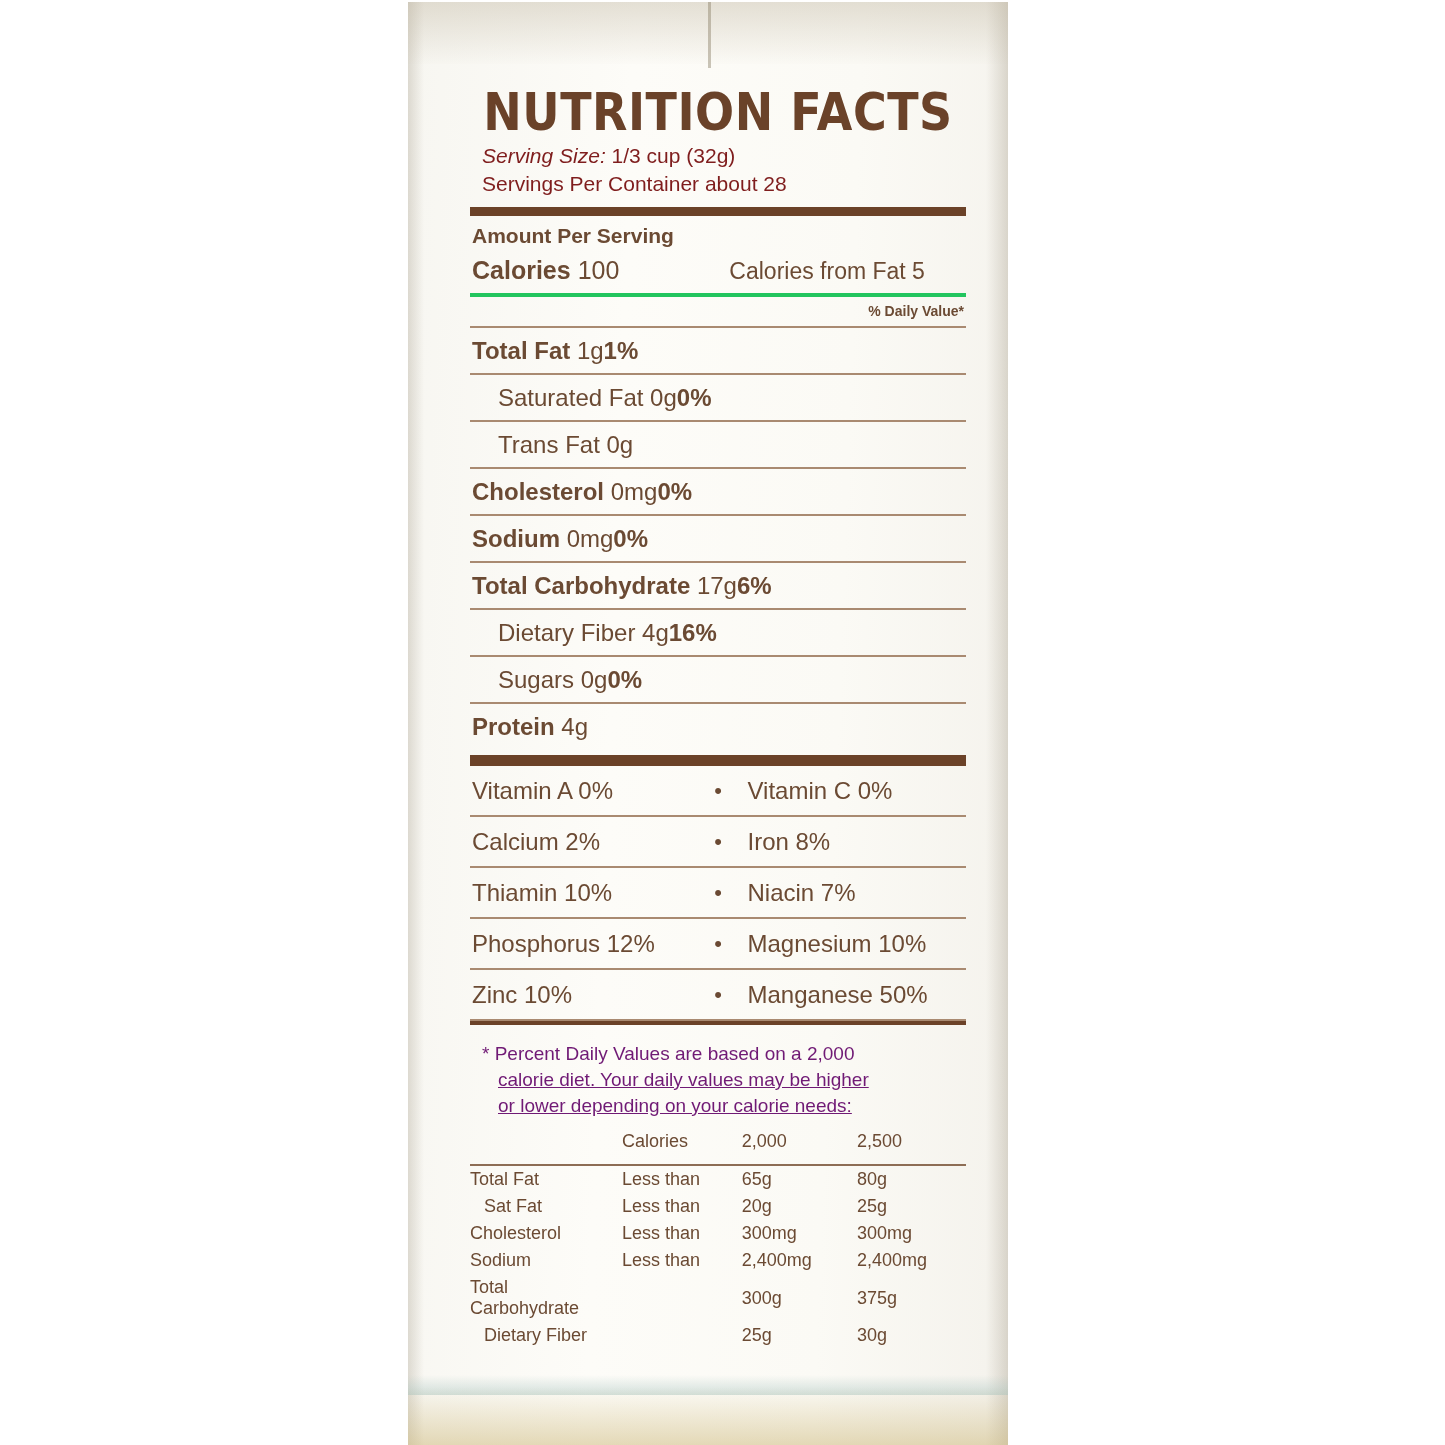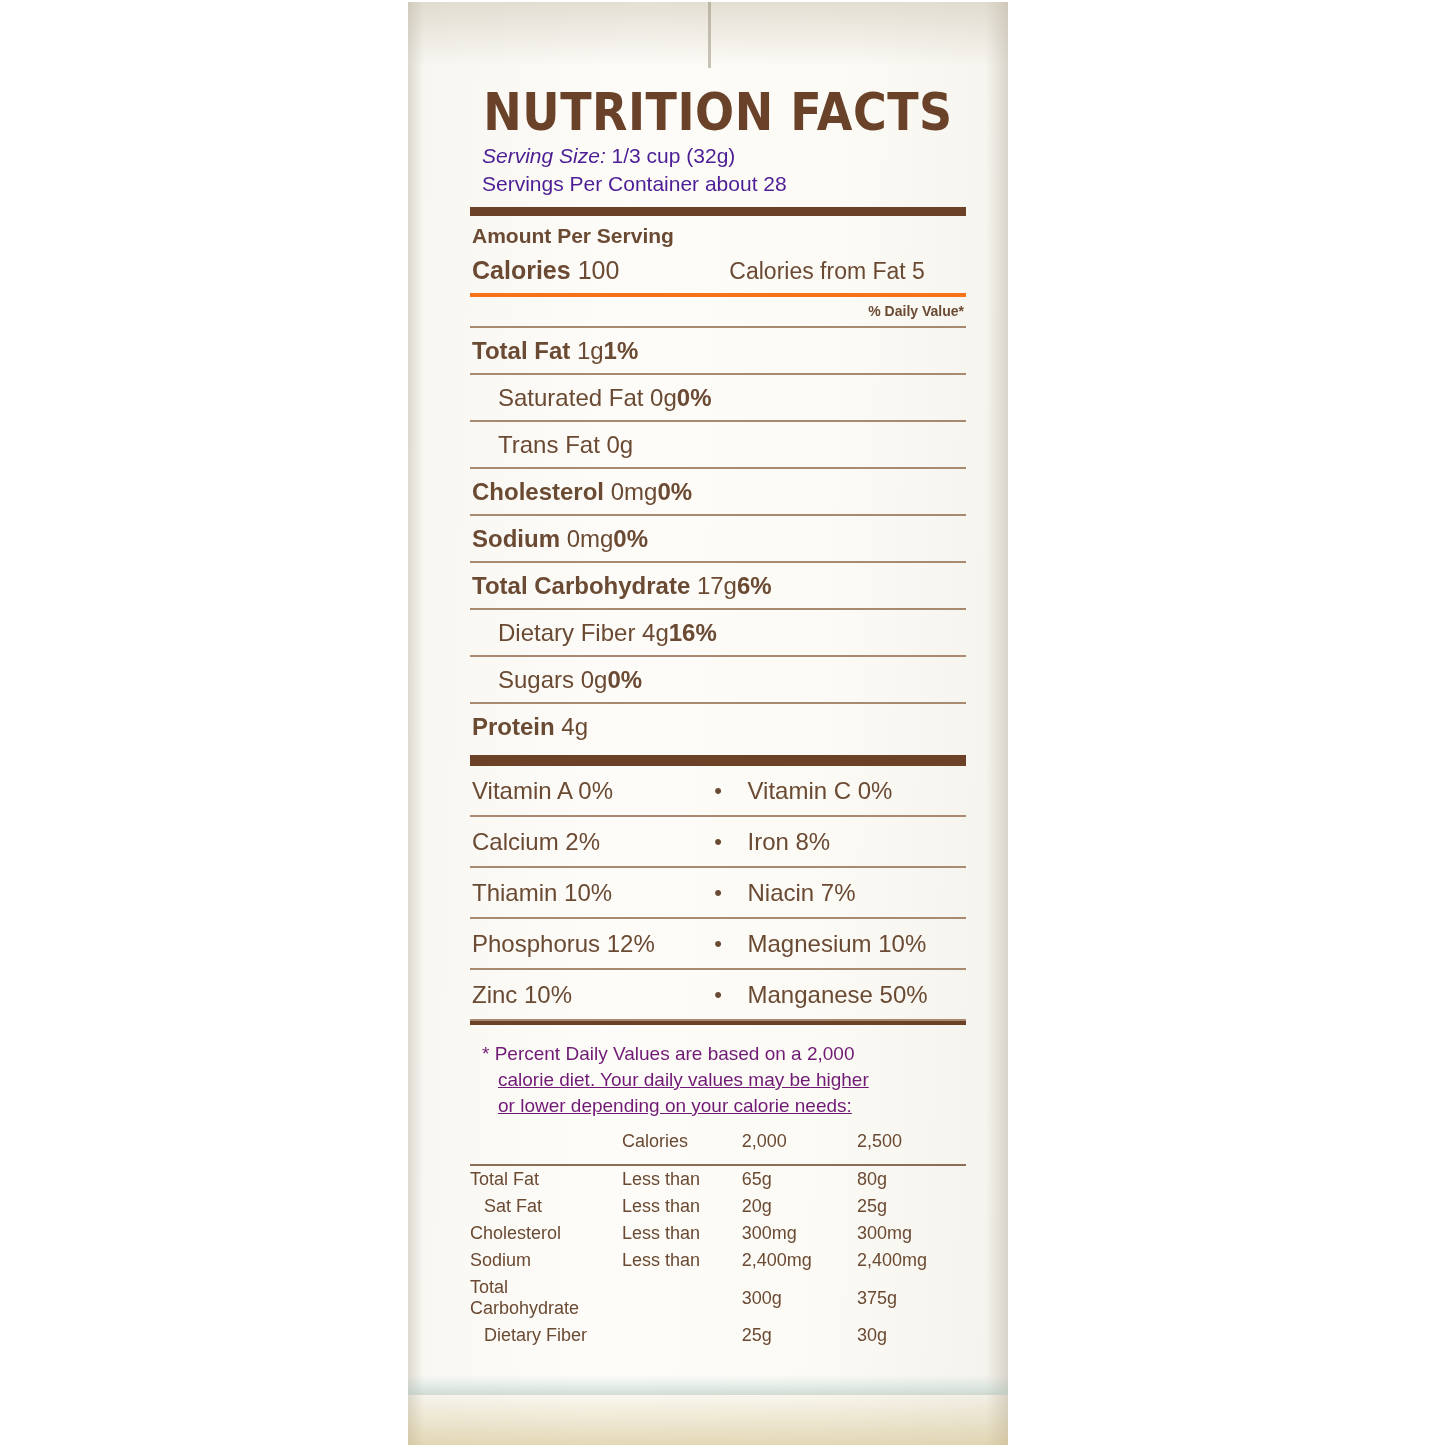--- a/index.html
+++ b/index.html
@@ -85,21 +85,21 @@
     color: #6a4229;
     text-align: center;
     margin: 18px 0 6px 0;
     transform: scaleY(1.12);
     transform-origin: center top;
   }
 
   .serving-line {
     font-family: "Liberation Sans", sans-serif;
     font-size: 21px;
-    color: #4c1d95;
+    color: #7f1d1d;
     margin-left: 38px;
     line-height: 1.32;
   }
   .serving-line .it {
     font-style: italic;
   }
 
   .rule-thick {
     height: 9px;
     background: #6b4228;
@@ -129,21 +129,21 @@
     color: #6b4a33;
     padding: 8px 2px 4px 2px;
   }
 
   .cal-row {
     display: flex;
     align-items: baseline;
     font-size: 25px;
     color: #6b4a33;
     padding: 4px 2px 8px 2px;
-    border-bottom: 4px solid #f97316;
+    border-bottom: 4px solid #22c55e;
   }
   .cal-row .cal-main { font-weight: bold; }
   .cal-row .cal-main .val { font-weight: normal; }
   .cal-row .cal-fat {
     margin-left: 110px;
     font-size: 23px;
   }
 
   .dv-head {
     text-align: right;

